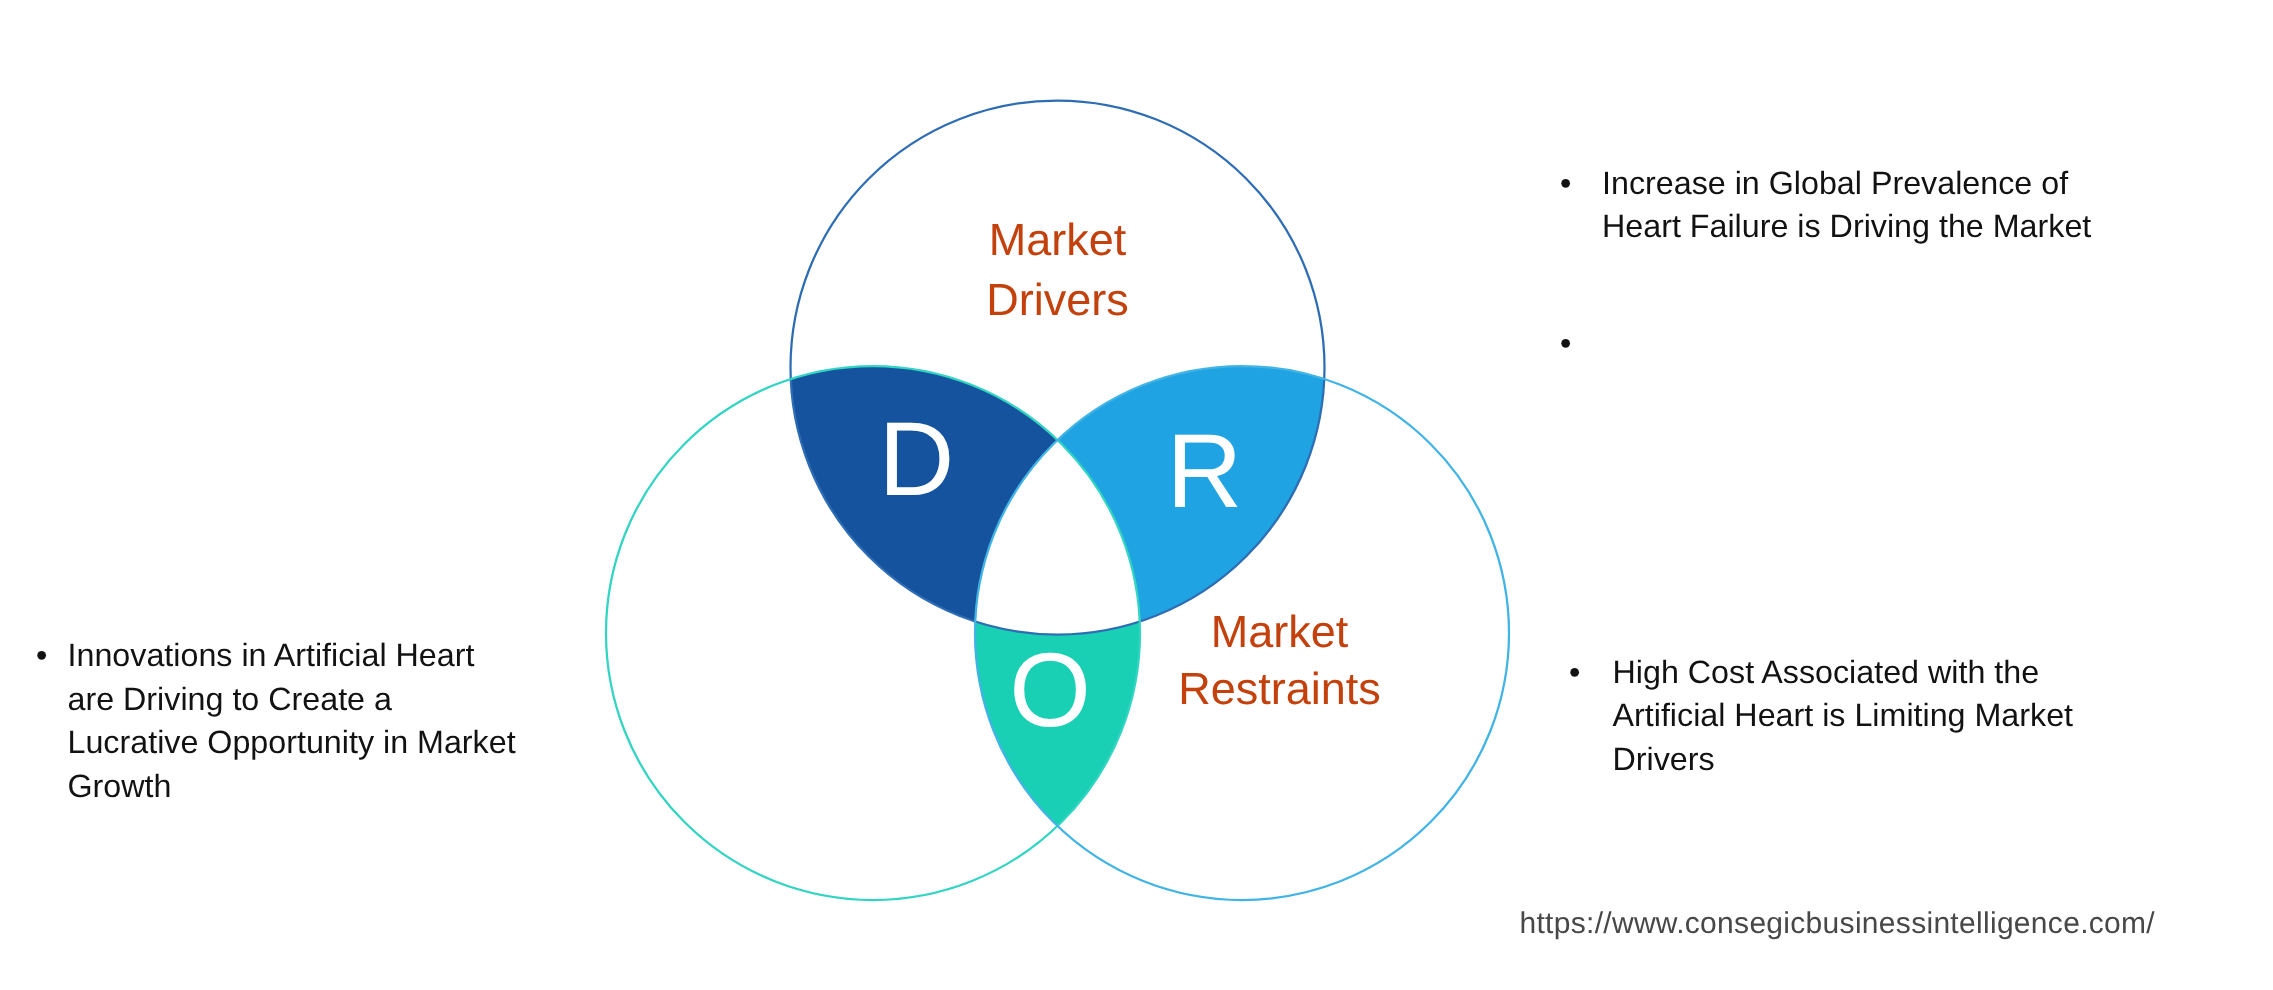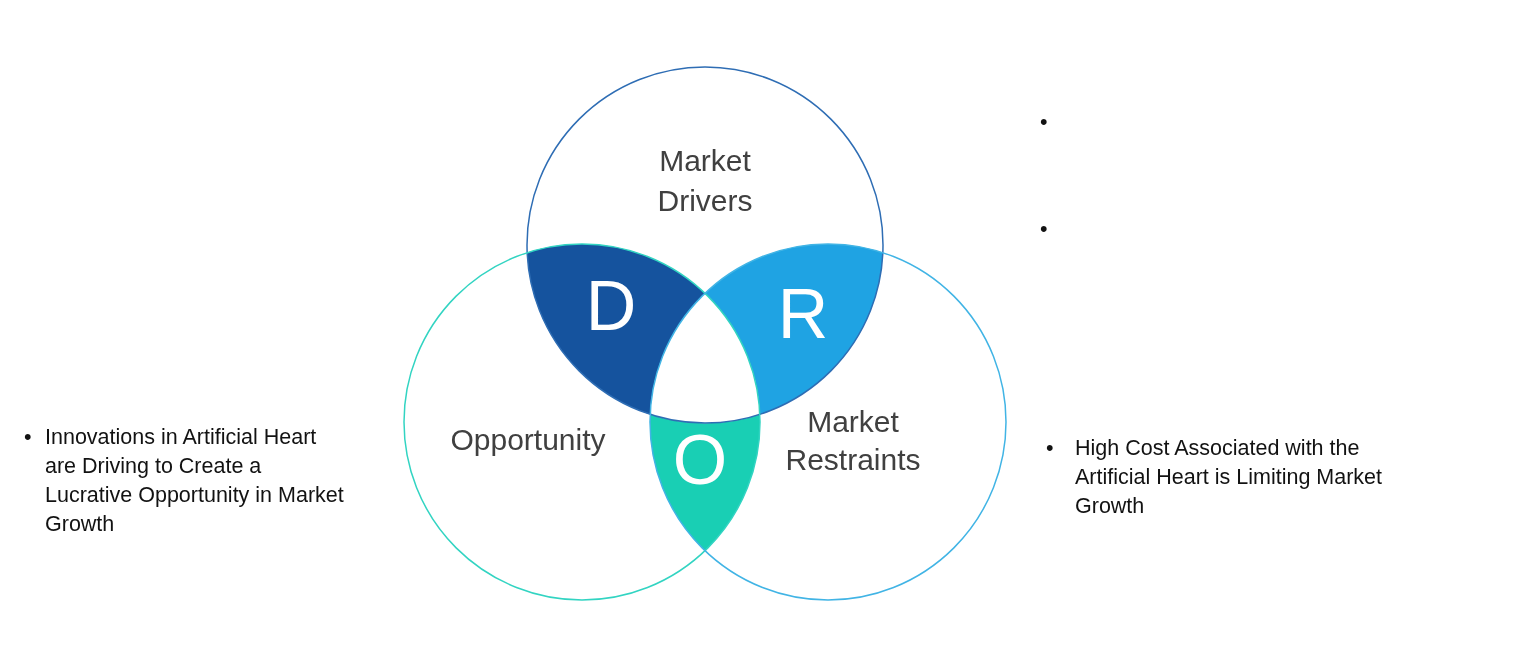--- a/index.html
+++ b/index.html
@@ -5,21 +5,21 @@
   html,body{margin:0;padding:0;}
   body{
     width:1515px;height:660px;background:#ffffff;
     font-family:"Liberation Sans",sans-serif;
     position:relative;overflow:hidden;
   }
   .canvas{position:absolute;left:0;top:0;width:1515px;height:660px;}
   svg.venn{position:absolute;left:0;top:0;}
   svg.venn circle{fill:none;stroke-width:1.5px;}
   .label{
-    position:absolute;text-align:center;color:#404040;
+    position:absolute;text-align:center;color:#c2410c;
     white-space:pre-line;line-height:40px;font-size:30px;
   }
   .lbl-drivers{left:605px;top:141px;width:200px;}
   .lbl-opportunity{left:428px;top:420px;width:200px;}
   .lbl-restraints{left:753px;top:403px;width:200px;line-height:38px;}
   .lens-letter{
     position:absolute;color:#ffffff;font-size:70px;font-weight:400;
     width:100px;text-align:center;line-height:72px;
   }
   .letter-d{left:561px;top:270px;}
@@ -63,45 +63,47 @@
              A 178 178 0 0 0 759.9 414.4
              A 178 178 0 0 1 650.1 414.4 Z" fill="#19cfb4"></path>
 
     <circle cx="705" cy="245" r="178" stroke="#2e6db4"></circle>
     <circle cx="582" cy="422" r="178" stroke="#32d4c2"></circle>
     <circle cx="828" cy="422" r="178" stroke="#41b4e5"></circle>
   </svg>
 
   <div class="label lbl-drivers">Market
 Drivers</div>
-  <div class="label lbl-opportunity">Opportunity</div>
   <div class="label lbl-restraints">Market
 Restraints</div>
 
   <div class="lens-letter letter-d">D</div>
   <div class="lens-letter letter-r">R</div>
   <div class="lens-letter letter-o">O</div>
 
   <div class="note note-left">
     <span class="dot">•</span>
     <span class="txt">Innovations in Artificial Heart
 are Driving to Create a
 Lucrative Opportunity in Market
 Growth</span>
   </div>
 
   <div class="note note-r1">
     <span class="dot">•</span>
+    <span class="txt">Increase in Global Prevalence of
+Heart Failure is Driving the Market</span>
   </div>
 
   <div class="note note-r2">
     <span class="dot">•</span>
   </div>
 
   <div class="note note-r3">
     <span class="dot">•</span>
     <span class="txt">High Cost Associated with the
 Artificial Heart is Limiting Market
-Growth</span>
+Drivers</span>
   </div>
 
+  <div class="footer-url">https://www.consegicbusinessintelligence.com/</div>
 
 </div>
 
 </body></html>

